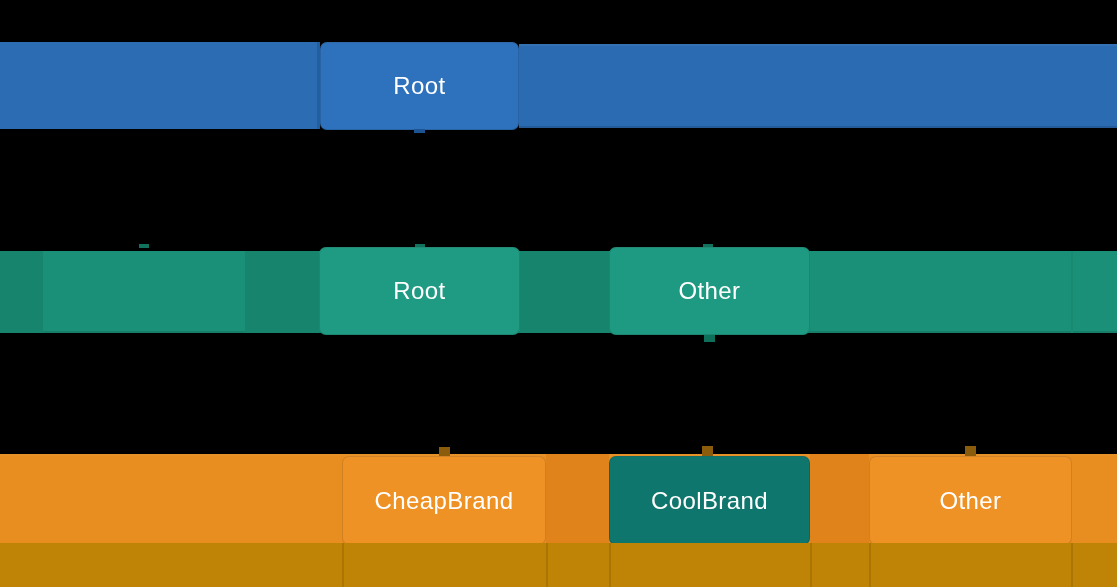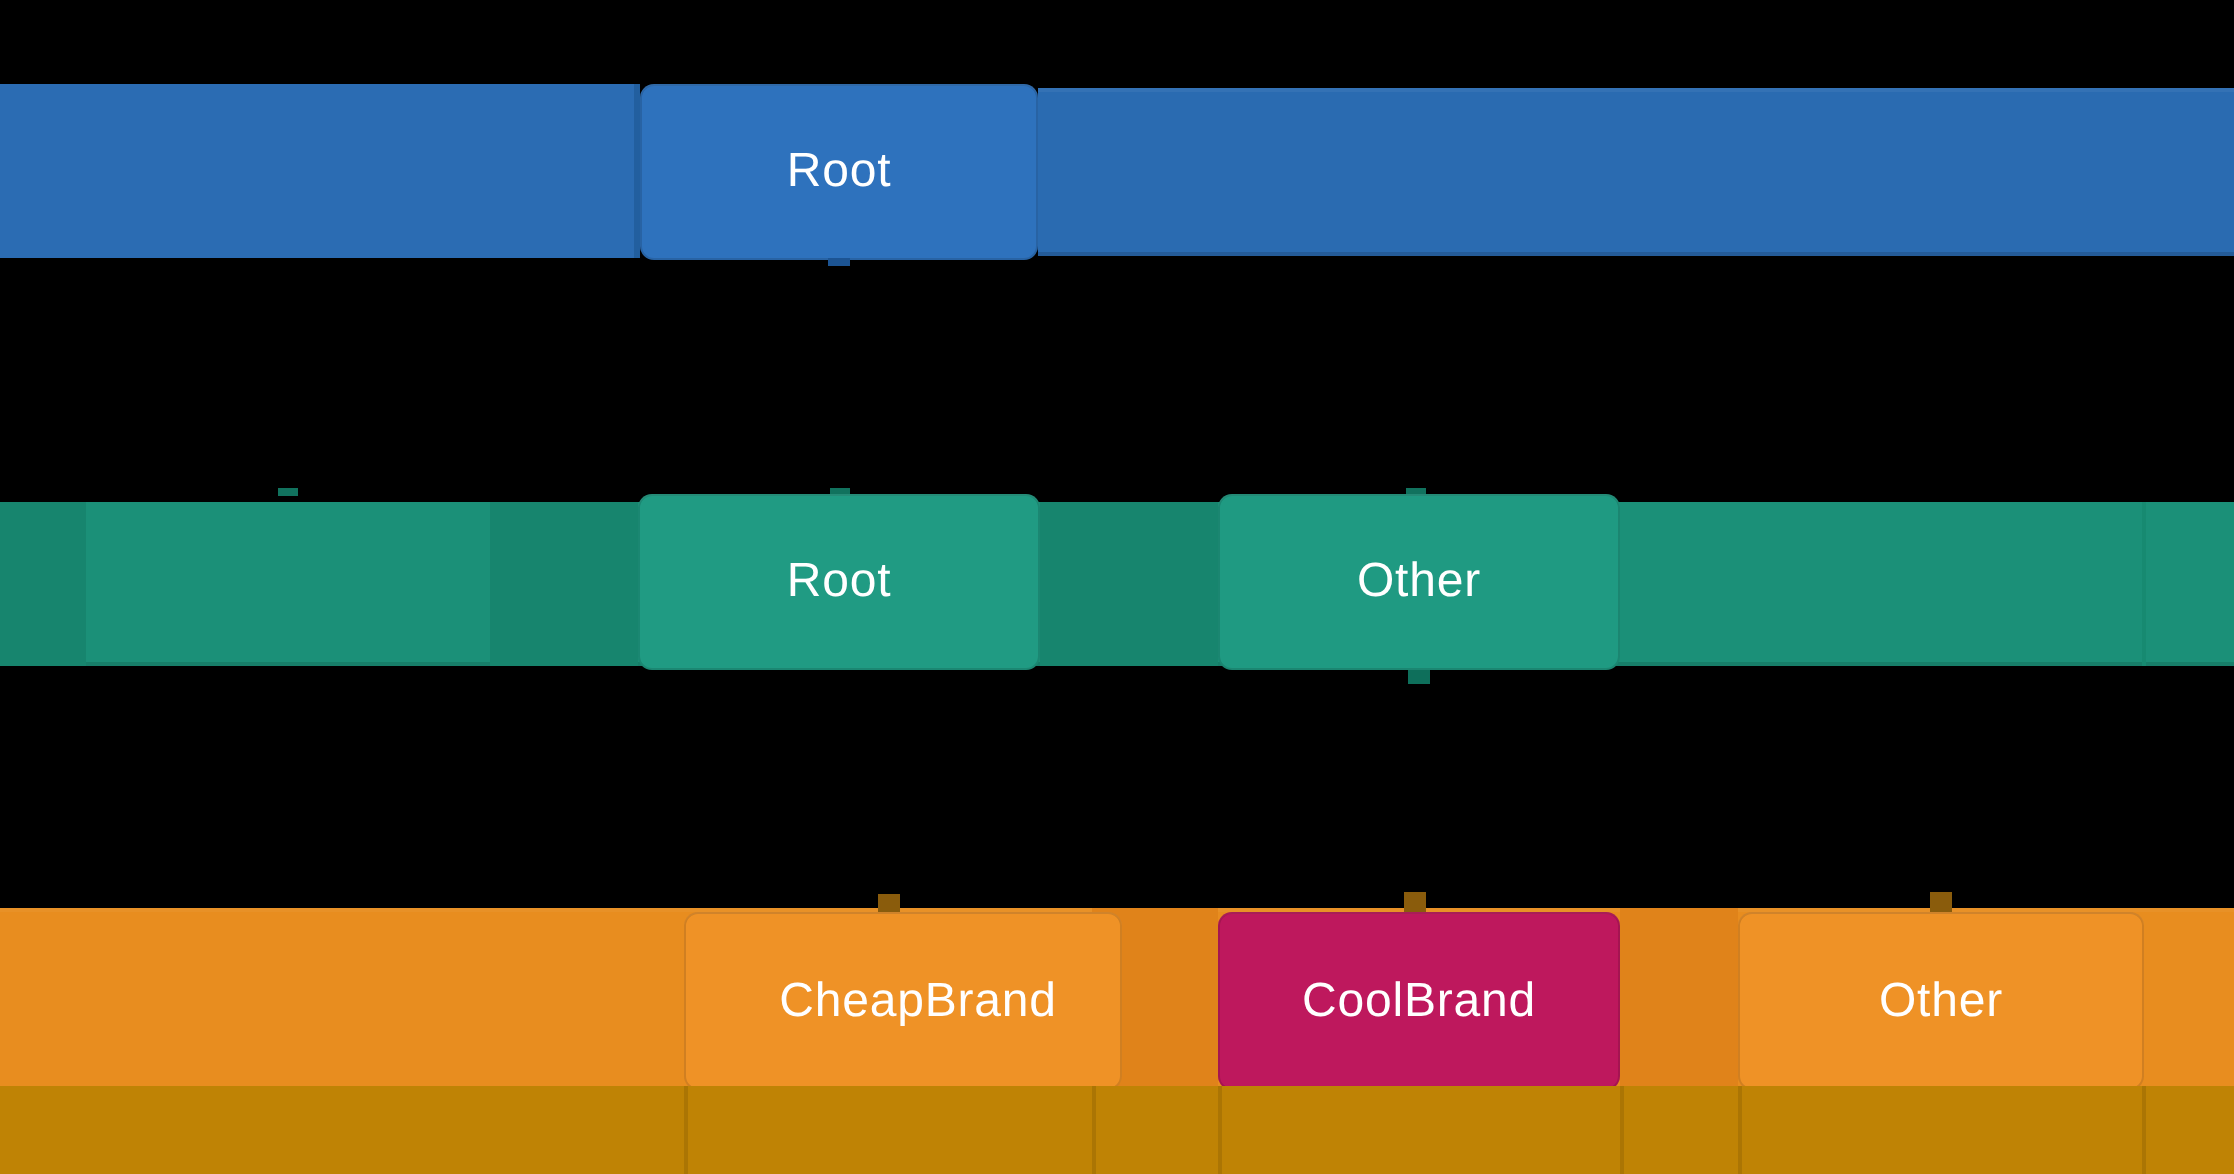--- a/index.html
+++ b/index.html
@@ -39,22 +39,22 @@
   .node-other1{left:609px;top:247px;width:201px;height:88px;background:#1f9a82;}
   .stub-new-t   {left:139px;top:244px;width:10px;height:4px;background:#11725e;}
   .stub-used-t  {left:415px;top:244px;width:10px;height:4px;background:#11725e;}
   .stub-other1-t{left:703px;top:244px;width:10px;height:4px;background:#11725e;}
   .stub-other1-b{left:704px;top:335px;width:11px;height:7px;background:#0e6f5b;}
   
   .l2-bar  {left:0;    top:454px;width:1117px;height:89px;background:#e88d1f;
             box-shadow:inset 0 2px 0 rgba(255,255,255,0.04);}
   .l2-gap-a{left:546px;top:454px;width:63px;  height:89px;background:#e0831a;}
   .l2-gap-b{left:810px;top:454px;width:59px;  height:89px;background:#e0831a;}
-  .node-cheap {left:342px;top:456px;width:204px;height:89px;background:#ef9226;padding-left:15px;}
-  .node-cool  {left:609px;top:456px;width:201px;height:89px;background:#be185d;}
+  .node-cheap {left:342px;top:456px;width:204px;height:89px;background:#ef9226;}
+  .node-cool  {left:609px;top:456px;width:201px;height:89px;background:#0f766e;}
   .node-other2{left:869px;top:456px;width:203px;height:89px;background:#ef9226;}
   .stub-cheap-t {left:439px;top:447px;width:11px;height:9px; background:#8a5c0c;}
   .stub-cool-t  {left:702px;top:446px;width:11px;height:10px;background:#8a5c0c;}
   .stub-other2-t{left:965px;top:446px;width:11px;height:10px;background:#8a5c0c;}
   
   .l3-strip{left:0;top:543px;width:1117px;height:44px;background:#bf8305;}
   .l3-seam{position:absolute;top:543px;width:2px;height:44px;background:#ab7504;}
   .l3-s1{left:342px;} .l3-s2{left:546px;} .l3-s3{left:609px;}
   .l3-s4{left:810px;} .l3-s5{left:869px;} .l3-s6{left:1071px;}
 </style>

